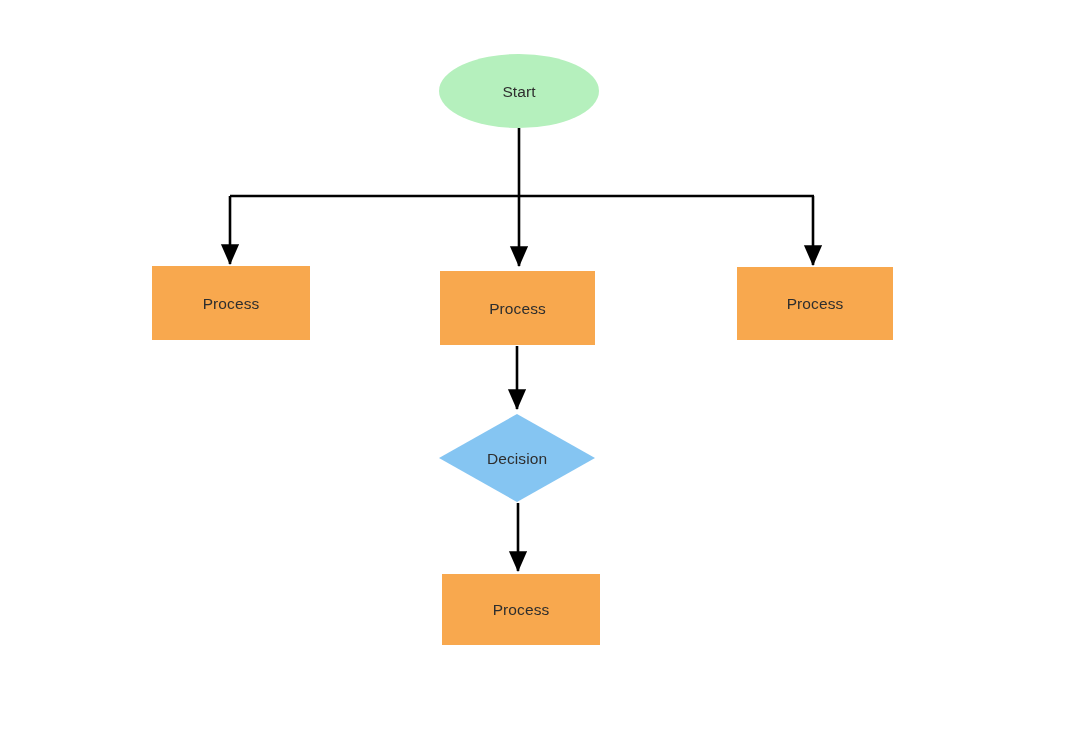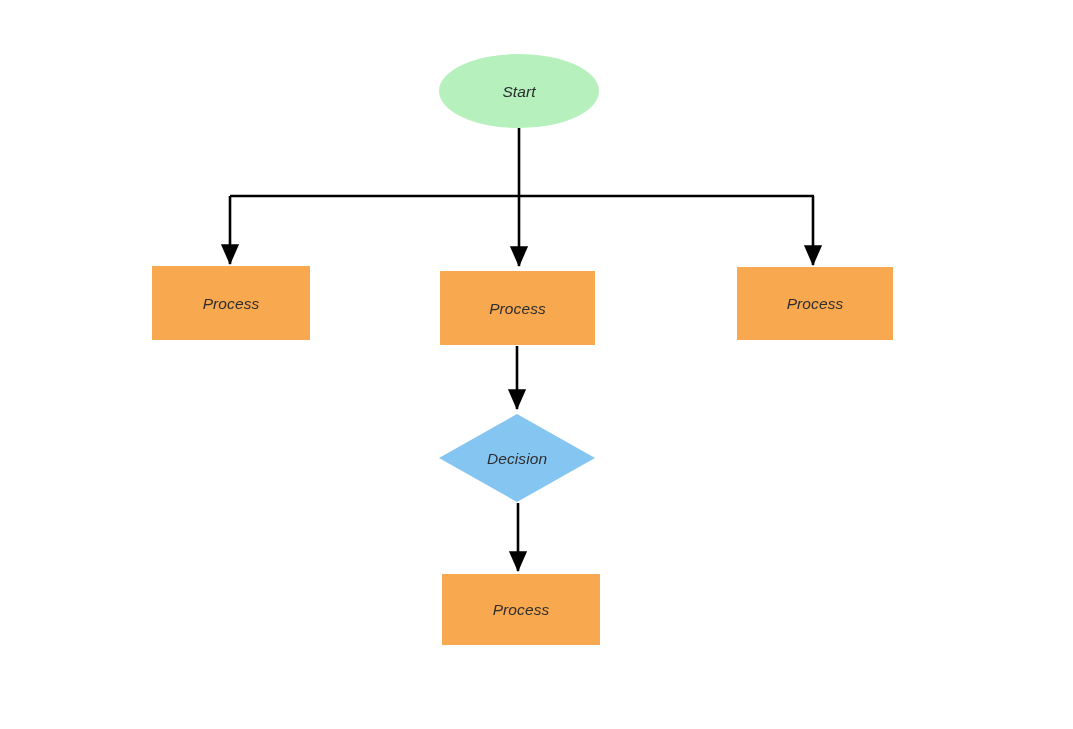--- a/index.html
+++ b/index.html
@@ -7,21 +7,20 @@
     margin: 0;
     padding: 0;
     background: #ffffff;
   }
   .canvas-wrap {
     position: relative;
     width: 1073px;
     height: 729px;
     background: #ffffff;
     overflow: hidden;
-    font-style: italic;
   }
   svg {
     display: block;
     width: 1073px;
     height: 729px;
   }
   svg text {
     font-family: "Liberation Sans", "DejaVu Sans", sans-serif;
     font-size: 15.5px;
     letter-spacing: 0.1px;

